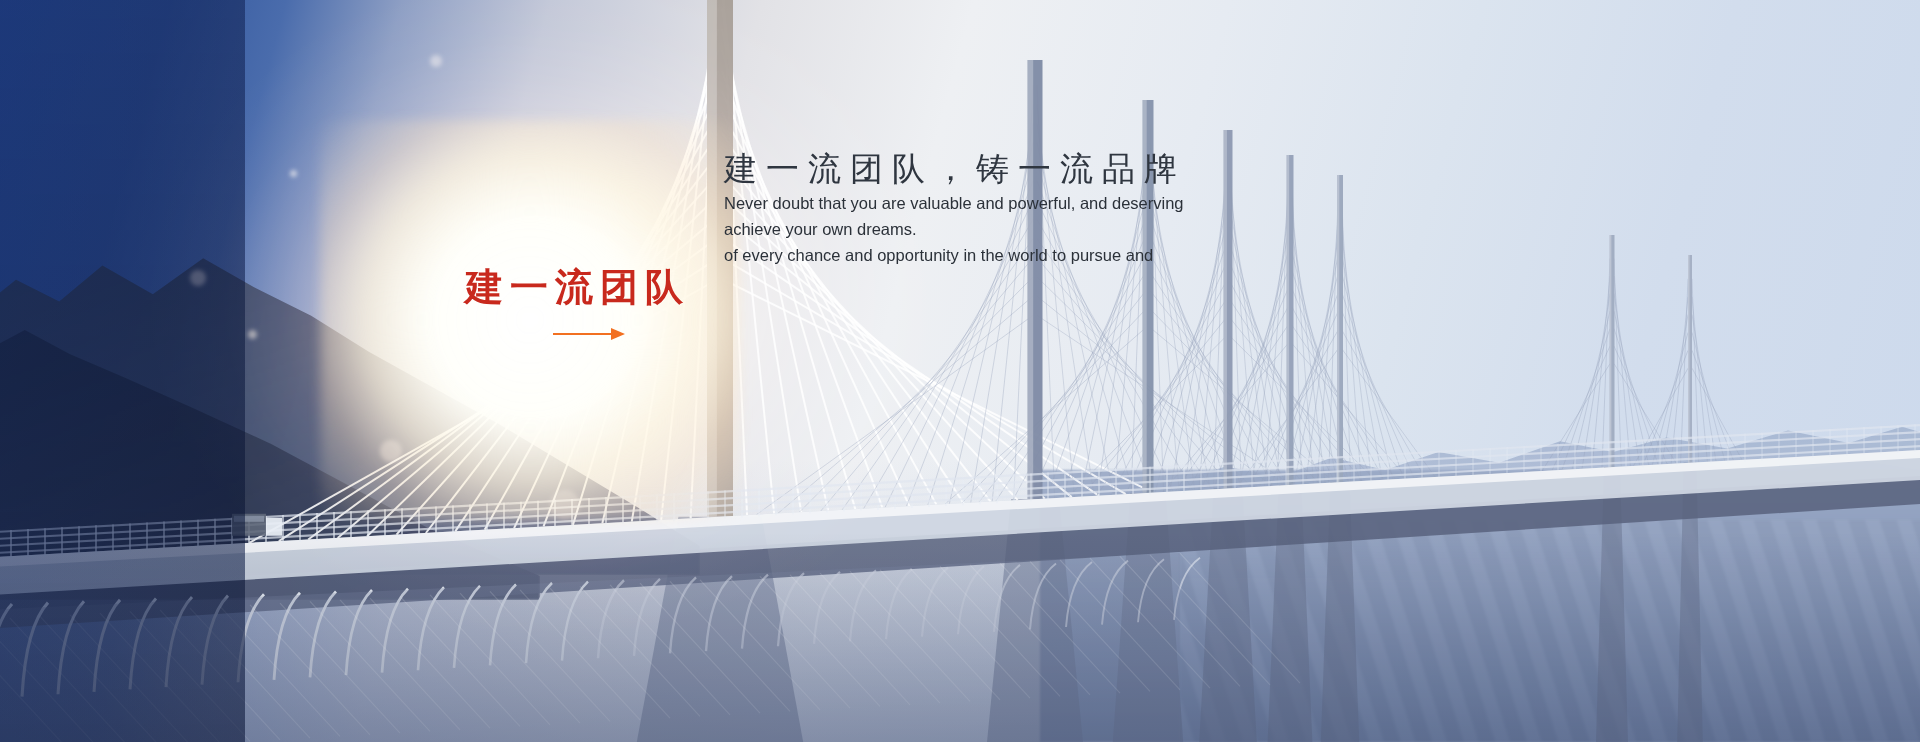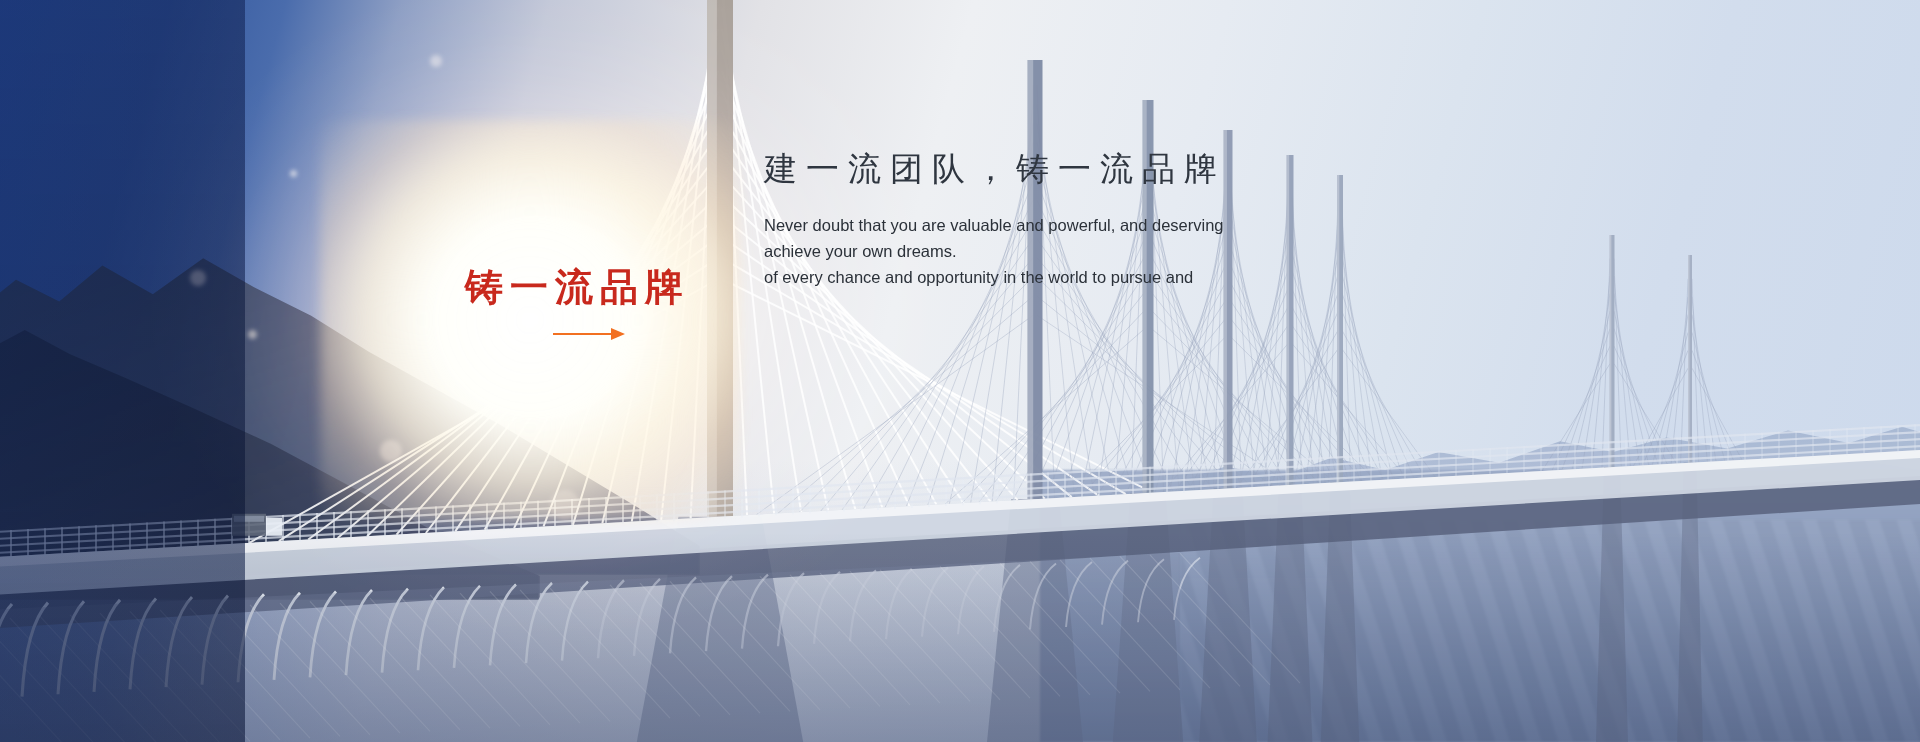--- a/index.html
+++ b/index.html
@@ -129,33 +129,33 @@
     font-weight:bold;font-size:38px;letter-spacing:7px;
     color:#c8291d;line-height:1;white-space:nowrap;
     text-shadow:0 1px 0 rgba(255,255,255,.55);
   }
   .logo-arrow{position:relative;margin-top:22px;margin-left:88px;width:72px;height:12px;}
   .logo-arrow .shaft{position:absolute;left:0;top:5px;width:64px;height:2px;background:#f27020;}
   .logo-arrow .head{
     position:absolute;left:58px;top:0;width:0;height:0;
     border-left:14px solid #f27020;border-top:6px solid transparent;border-bottom:6px solid transparent;
   }
-  .copy{position:absolute;left:764px;top:150px;width:760px;}
+  .copy{position:absolute;left:724px;top:150px;width:760px;}
   .headline-1{
     font-family:"Liberation Serif","DejaVu Serif",serif;
     font-size:33px;color:#2f3640;letter-spacing:9px;line-height:1.2;
     white-space:nowrap;font-weight:400;
   }
   .headline-2{
     font-family:"DejaVu Sans","Liberation Sans",sans-serif;
     font-size:38px;font-weight:bold;color:#1d232c;letter-spacing:3px;
     line-height:1.25;margin-top:22px;white-space:nowrap;
   }
   .sub{
-    margin-top:22px;font-size:16.5px;line-height:26px;color:#2b3139;
+    font-size:16.5px;line-height:26px;color:#2b3139;
     font-family:"Liberation Sans","DejaVu Sans",sans-serif;
     max-width:470px;
   }
   .sub div{white-space:nowrap;}
 </style>
 </head>
 <body>
 
 <div id="banner">
 
@@ -577,21 +577,21 @@
     <div class="flare f4"></div>
     <div class="flare f5"></div>
     <div class="flare f6"></div>
   </div>
 
   <div class="bottom-haze"></div>
   <div class="band-left"></div>
   <div class="band-left2"></div>
 
   <div class="logo-block">
-    <div class="logo-text">铸一流品牌</div>
+    <div class="logo-text">建一流团队</div>
     <div class="logo-arrow">
       <span class="shaft"></span>
       <span class="head"></span>
     </div>
   </div>
 
   <div class="copy">
     <div class="headline-1">建一流团队，铸一流品牌</div>
     <div class="sub">
       <div>Never doubt that you are valuable and powerful, and deserving</div>

